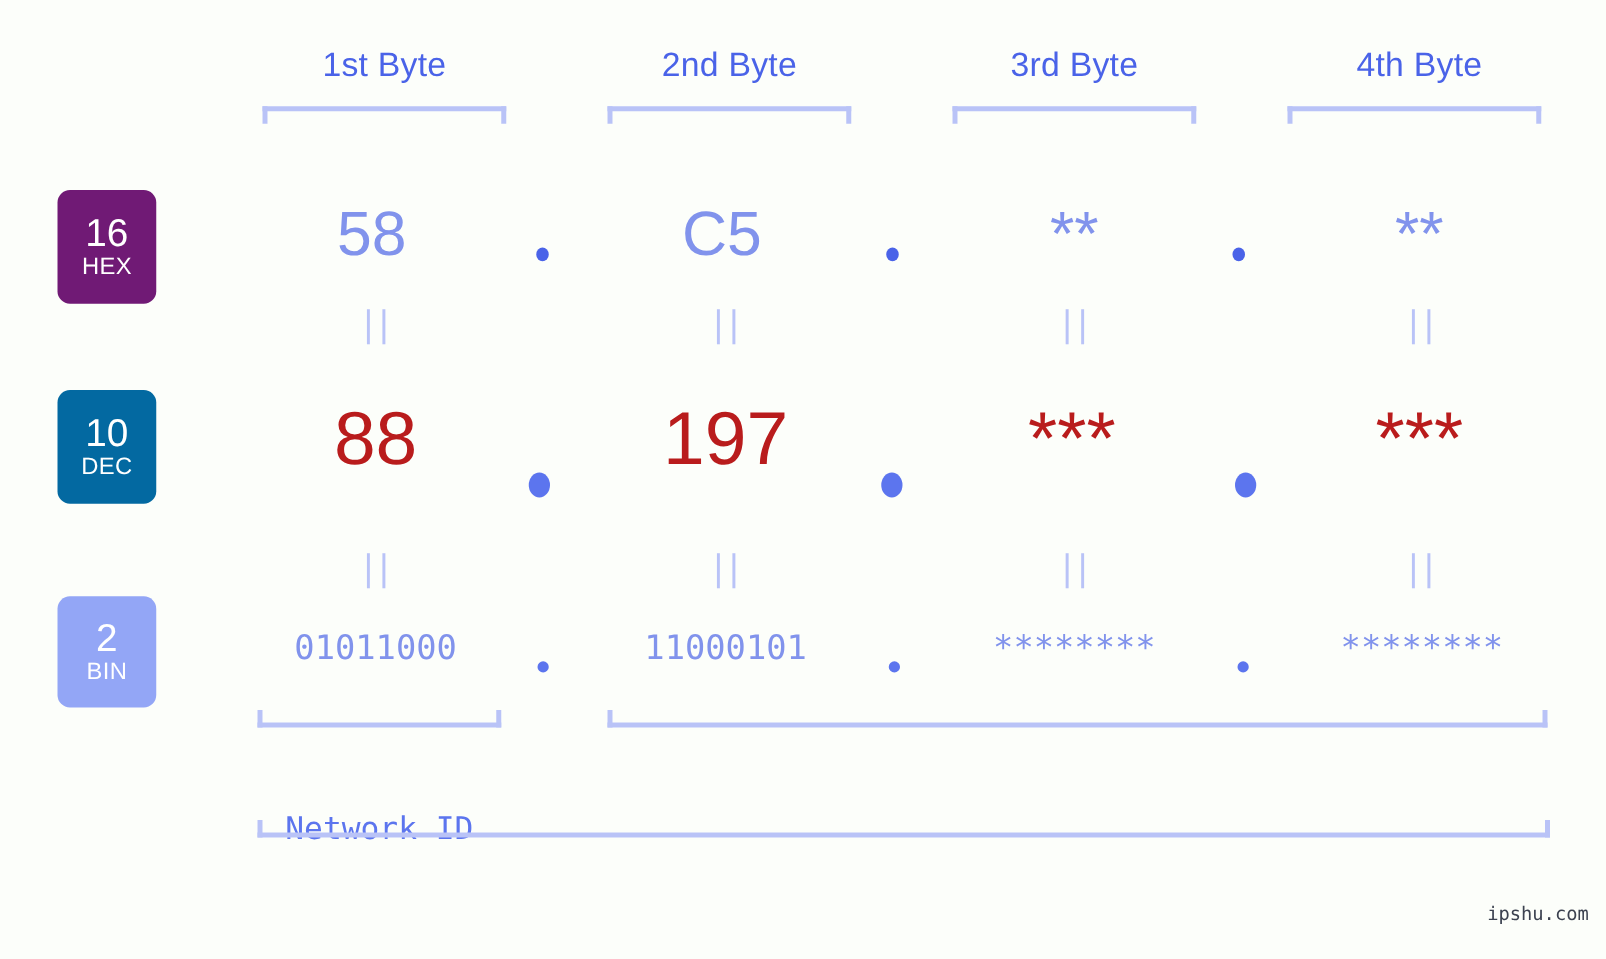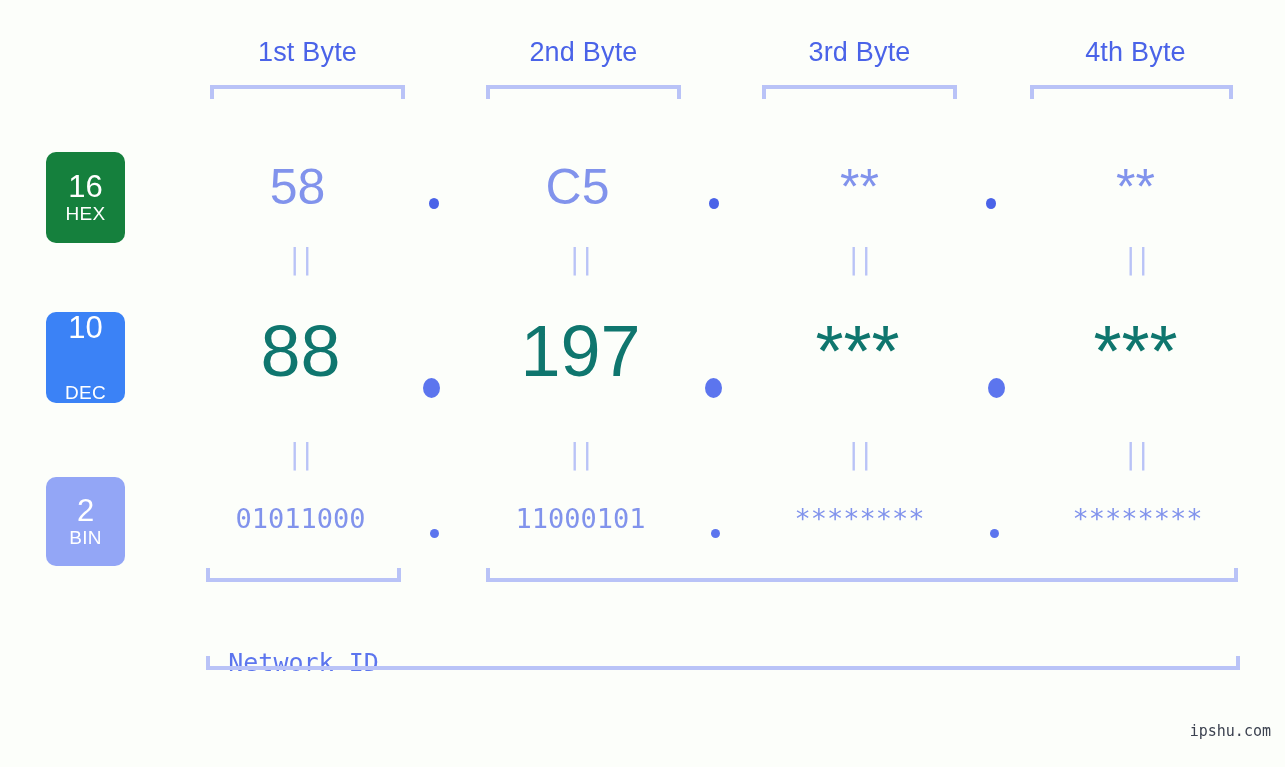--- a/index.html
+++ b/index.html
@@ -74,22 +74,22 @@
     font-size: 31px;
     line-height: 32px;
     font-weight: 400;
   }
   .badge .sub {
     font-size: 19px;
     line-height: 21px;
     font-weight: 400;
     letter-spacing: 0.3px;
   }
-  #badge-hex { top: 152px; height: 91px; background: #15803d; }
-  #badge-dec { top: 312px; height: 91px; background: #3b82f6; justify-content: space-between; }
+  #badge-hex { top: 152px; height: 91px; background: #701a75; }
+  #badge-dec { top: 312px; height: 91px; background: #0369a1; }
   #badge-bin { top: 477px; height: 89px; background: #93a6f6; }
 
   
   .hex-val {
     position: absolute;
     top: 153px;
     height: 68px;
     line-height: 68px;
     text-align: center;
     font-family: "Liberation Sans", sans-serif;
@@ -119,22 +119,22 @@
   }
 
   
   .dec-val {
     position: absolute;
     top: 296px;
     height: 110px;
     line-height: 110px;
     text-align: center;
     font-family: "Liberation Sans", sans-serif;
-    font-size: 72px;
-    color: #0f766e;
+    font-size: 60px;
+    color: #b91c1c;
     white-space: nowrap;
   }
   .dec-dot {
     position: absolute;
     top: 378px;
     width: 17px;
     height: 20px;
     border-radius: 50%;
     background: #5c75ee;
   }

